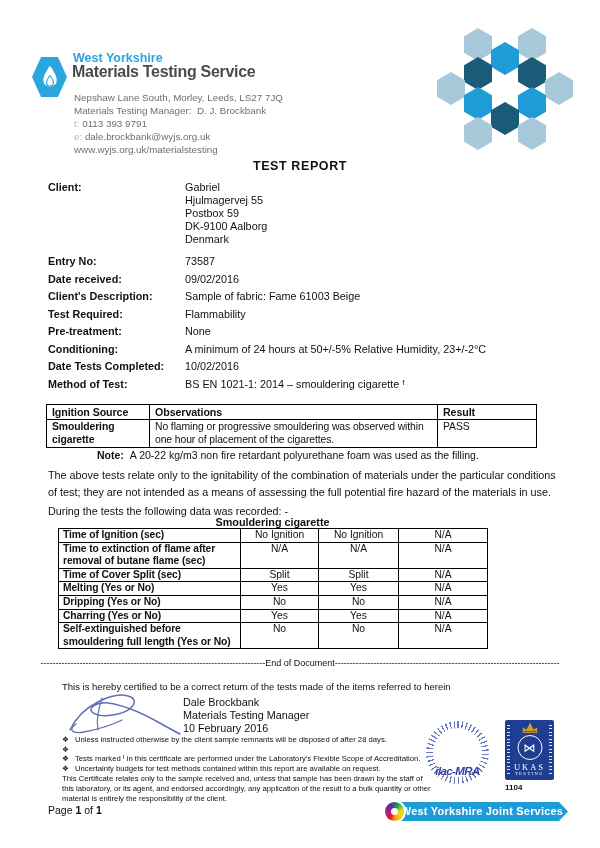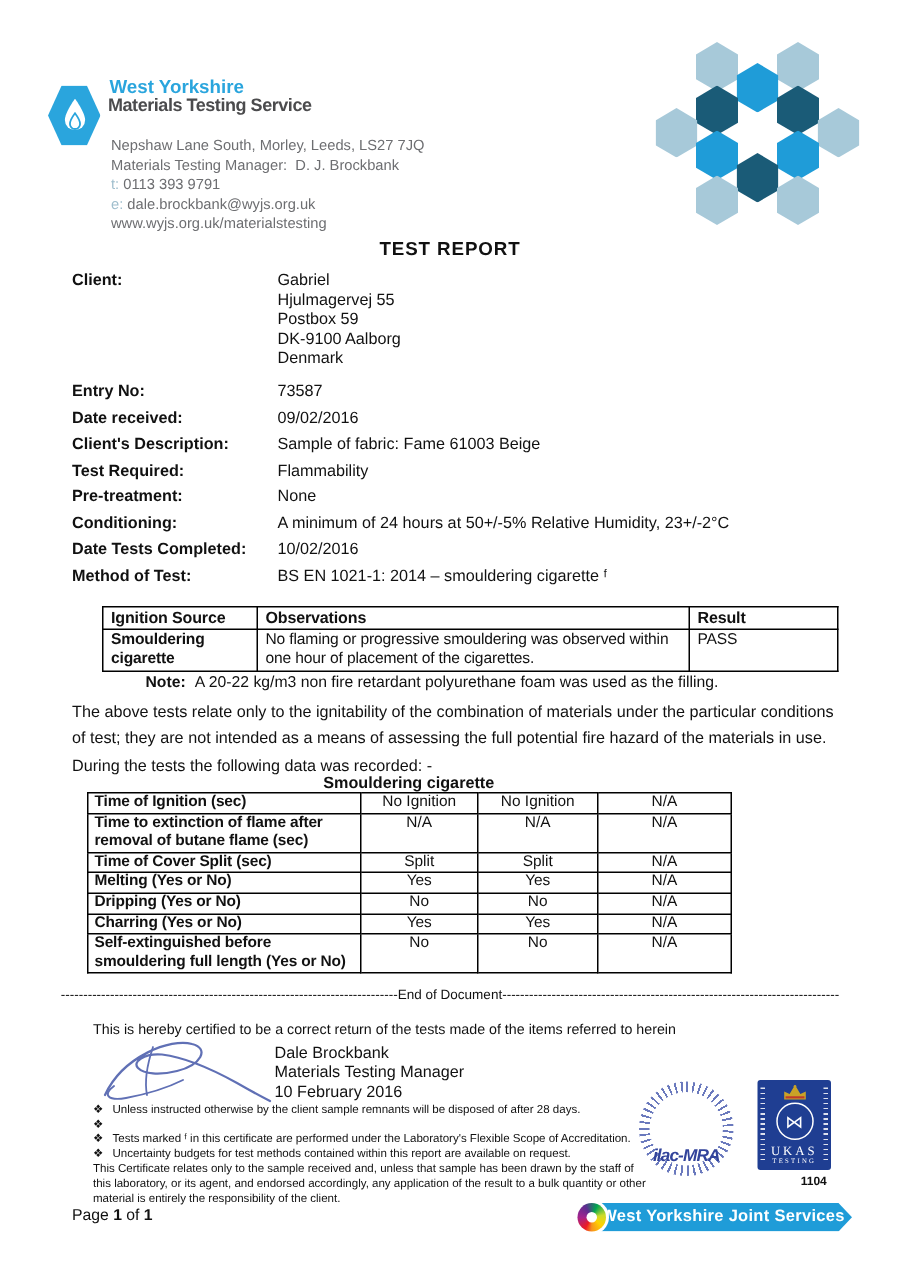--- a/index.html
+++ b/index.html
@@ -9,37 +9,37 @@
     background:#ffffff; overflow:hidden;
     font-family:"Liberation Sans","DejaVu Sans",sans-serif; color:#111;
   }
   
   .logo-hex {
     position:absolute; left:32px; top:57px; width:35px; height:40px; background:#2aa5dd;
     clip-path:polygon(0% 50%, 26% 0%, 74% 0%, 100% 50%, 74% 100%, 26% 100%);
     display:flex; align-items:center; justify-content:center;
   }
   .brand-region { position:absolute; left:73px; top:51px; font-size:12.5px; font-weight:bold; color:#2aa5dd; }
-  .brand-name { position:absolute; left:72px; top:63px; font-size:12px; font-weight:bold; color:#4b4b4d; letter-spacing:-0.3px;text-align:center; }
+  .brand-name { position:absolute; left:72px; top:63px; font-size:16px; font-weight:bold; color:#4b4b4d; letter-spacing:-0.3px;text-align:center; }
   .addr { position:absolute; left:74px; top:92px; font-size:9.8px; line-height:12.9px; color:#6d6e71; }
   .addr .pfx { color:#9fbecd; }
   
   .hexes { position:absolute; left:427px; top:28px; width:150px; height:125px; }
   .hx { position:absolute; width:28px; height:33px; clip-path:polygon(50% 0,100% 25%,100% 75%,50% 100%,0 75%,0 25%); }
   .hx.light { background:#a7c9d9; } .hx.mid { background:#1f9cd8; } .hx.dark { background:#1a5b77; }
   
   .title { position:absolute; left:0; top:159px; width:100%; text-align:center; font-size:12.5px; font-weight:bold; letter-spacing:0.6px; }
   .fields { position:absolute; left:48px; top:181px; width:520px; font-size:10.8px; line-height:13px; }
   .frow { display:flex; margin-bottom:4.5px; }
   .frow.client { margin-bottom:9px; }
   .flabel { width:137px; flex:none; font-weight:bold; }
   
   table { border-collapse:collapse; table-layout:fixed; }
   td, th { border:1.4px solid #000; vertical-align:top; }
-  .t1 { position:absolute; left:68px; top:404px; width:490px; font-size:10.4px; letter-spacing:-0.1px; }
+  .t1 { position:absolute; left:46px; top:404px; width:490px; font-size:10.4px; letter-spacing:-0.1px; }
   .t1 th { text-align:left; font-size:10.7px; padding:1px 5px; }
   .t1 td { padding:1px 5px; line-height:12.5px; }
   .note { position:absolute; left:57px; top:449px; font-size:10.5px; }
   .note b { margin-right:6px;padding-left:40px; }
   .para { position:absolute; left:48px; top:467px; width:514px; font-size:10.8px; line-height:16.8px; }
   .during { position:absolute; left:48px; top:505px; font-size:10.8px; }
   .t2cap { position:absolute; left:58px; top:516px; width:429px; text-align:center; font-size:10.8px; font-weight:bold; }
   .t2 { position:absolute; left:58px; top:528px; width:429px; font-size:10.3px; }
   .t2 td { padding:0 4px; line-height:12.6px; }
   .t2 td.lab { font-weight:bold; letter-spacing:-0.1px; }
@@ -64,21 +64,21 @@
   .ukas .ticks { position:absolute; top:5px; bottom:5px; width:3px;
           background:repeating-linear-gradient(to bottom, rgba(255,255,255,.85) 0 1px, transparent 1px 3.4px); }
   .ukas .crown { position:absolute; left:50%; top:3px; transform:translateX(-50%); }
   .ukas .ring { position:absolute; left:50%; top:15px; transform:translateX(-50%); width:25px; height:25px;
           border:1px solid #fff; border-radius:50%; color:#fff; font-size:12px;
           display:flex; align-items:center; justify-content:center; }
   .ukas .uname { position:absolute; left:0; right:0; top:42px; text-align:center; color:#fff;
           font-family:"Liberation Serif","DejaVu Serif",serif; font-size:8.5px; letter-spacing:2px; }
   .ukas .utype { position:absolute; left:0; right:0; top:51px; text-align:center; color:#fff;
           font-family:"Liberation Serif","DejaVu Serif",serif; font-size:4.5px; letter-spacing:1.5px; }
-  .ukas-num { position:absolute; left:518px; top:783px; width:49px; text-align:center; font-size:8px; font-weight:bold; }
+  .ukas-num { position:absolute; left:505px; top:783px; width:49px; font-size:8px; font-weight:bold; }
   
   .pageline { position:absolute; left:48px; top:804px; font-size:10.5px; }
   .badge { position:absolute; left:396px; top:802px; width:172px; height:19px; background:#1f9cd8;
            clip-path:polygon(0 22%, 5px 0, calc(100% - 9px) 0, 100% 50%, calc(100% - 9px) 100%, 5px 100%, 0 78%);
            color:#fff; font-weight:bold; font-size:11px; text-align:center; line-height:19px; letter-spacing:0.2px; }
   .pin { position:absolute; left:383px; top:800px; width:23px; height:23px; background:#fff; border-radius:50%; }
   .pin .seg { position:absolute; inset:2px; border-radius:50%;
         background:conic-gradient(from 210deg,#ed1c24,#a3238e 60deg,#5c2d91 120deg,#00a651 175deg,#cbdb2a 230deg,#ffd200 280deg,#f7941d 330deg,#ed1c24 360deg); }
   .pin .dot { position:absolute; left:50%; top:50%; width:7px; height:7px; margin:-3.5px 0 0 -3.5px; background:#fff; border-radius:50%; }
 </style>

